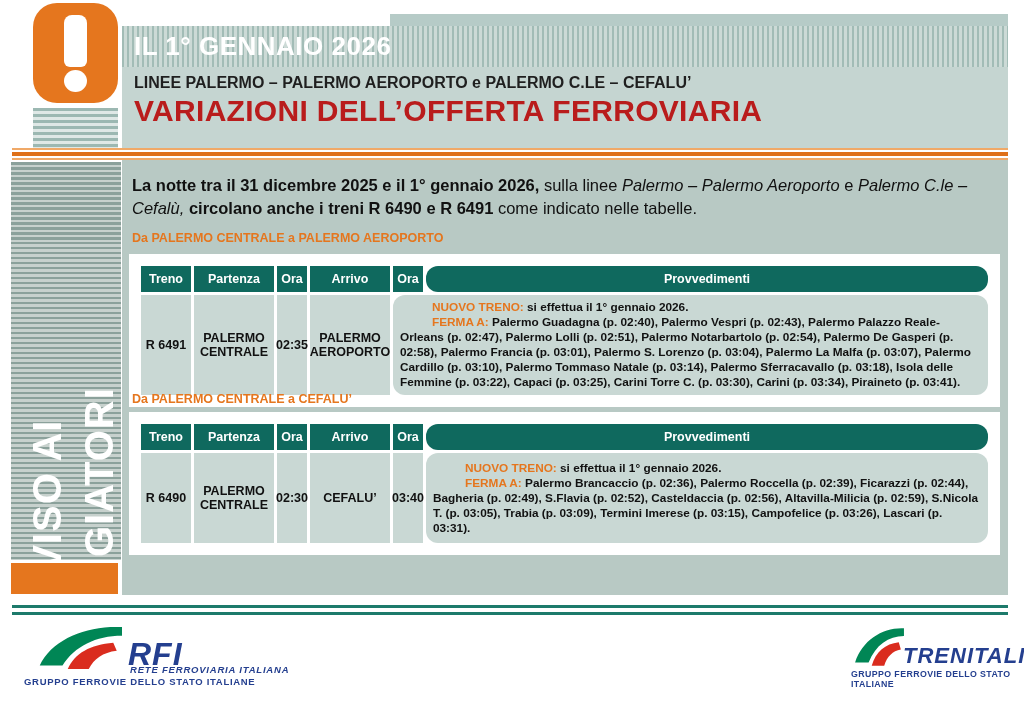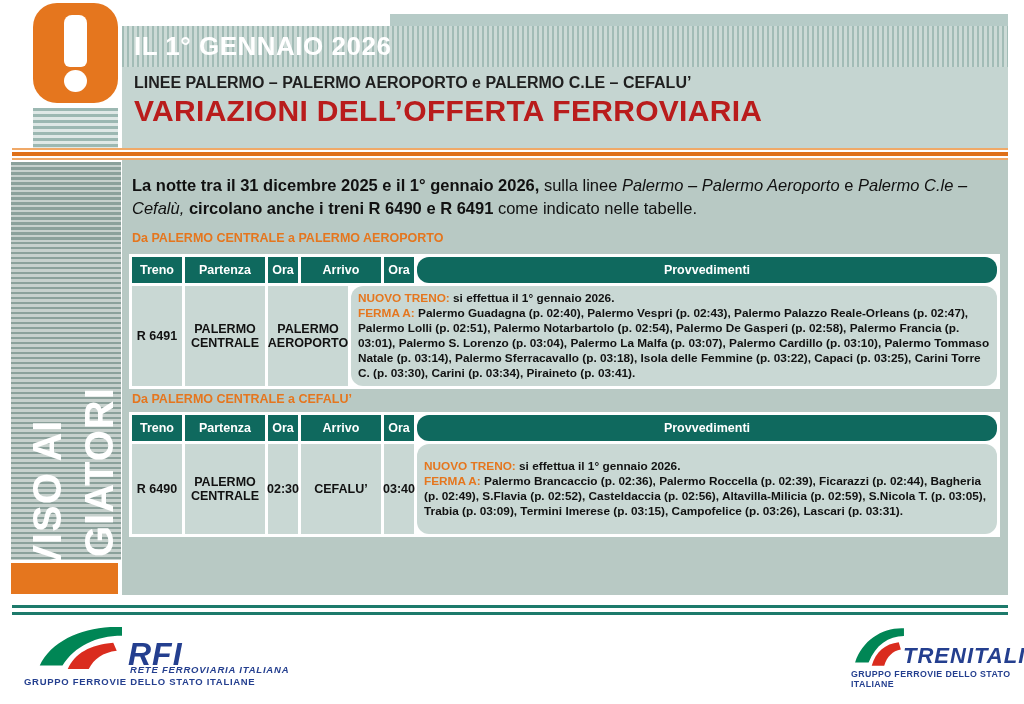--- a/index.html
+++ b/index.html
@@ -42,33 +42,33 @@
 
   
   .content { position:absolute; left:122px; top:160px; width:886px; height:435px; background:#b8c9c4; }
   .intro { position:absolute; left:10px; top:14px; width:866px; font-size:16.5px;
     line-height:23px; color:#111; }
   .intro .b { font-weight:bold; }
   .intro .i { font-style:italic; }
   .section-title { position:absolute; left:10px; font-size:12.5px; font-weight:bold; color:#e5761e; }
   .st1 { top:71px; } .st2 { top:232px; }
 
-  .ntable { position:absolute; left:7px; width:871px; background:#ffffff; padding:3px;
+  .ntable { position:absolute; left:7px; width:871px; background:#ffffff; padding:12px;
     display:flex; flex-direction:column; gap:3px; }
   .tb1 { top:94px; } .tb2 { top:252px; }
   .t-row { display:flex; gap:3px; }
   .t-cell { background:#c9d8d4; display:flex; align-items:center; justify-content:center;
     text-align:center; font-weight:bold; font-size:12.5px; color:#111; line-height:14px; }
   .t-head .t-cell { background:#0f695e; color:#ffffff; height:26px; }
   .t-body .t-cell { min-height:90px; }
   .c1 { width:50px; } .c2 { width:80px; } .c3 { width:30px; } .c4 { width:80px; } .c5 { width:30px; }
   .c6 { flex:1;border-radius:12px; }
   .t-body .c6 { display:flex; flex-direction:column; justify-content:center; align-items:flex-start;
     text-align:left; padding:5px 7px; font-size:11.8px; line-height:15px; }
-  .orange-txt { color:#e5761e; }
+  .orange-txt { color:#e5761e;margin-left:32px; }
 
   
   .rule { position:absolute; left:12px; width:996px; height:3px; background:#1d7a6b; }
   .rule1 { top:605px; } .rule2 { top:612px; }
   .logo-blue { color:#243f8f; }
   .rfi-swoosh { position:absolute; left:36px; top:627px; }
   .rfi-name { position:absolute; left:128px; top:636px; font-size:32px; font-weight:bold;
     font-style:italic; letter-spacing:1px; }
   .rfi-sub { position:absolute; left:130px; top:664px; font-size:9.5px; font-weight:bold;
     font-style:italic; letter-spacing:0.8px; }
@@ -127,20 +127,21 @@
         <div class="t-cell c1">Treno</div>
         <div class="t-cell c2">Partenza</div>
         <div class="t-cell c3">Ora</div>
         <div class="t-cell c4">Arrivo</div>
         <div class="t-cell c5">Ora</div>
         <div class="t-cell c6">Provvedimenti</div>
       </div>
       <div class="t-row t-body">
         <div class="t-cell c1">R 6491</div>
         <div class="t-cell c2">PALERMO CENTRALE</div>
+        <div class="t-cell c3">02:35</div>
         <div class="t-cell c4">PALERMO AEROPORTO</div>
         <div class="t-cell c6">
           <div><span class="orange-txt">NUOVO TRENO:</span><span> si effettua il 1° gennaio 2026.</span></div>
           <div><span class="orange-txt">FERMA A:</span><span> Palermo Guadagna (p. 02:40), Palermo Vespri (p. 02:43), Palermo Palazzo Reale-Orleans (p. 02:47), Palermo Lolli (p. 02:51), Palermo Notarbartolo (p. 02:54), Palermo De Gasperi (p. 02:58), Palermo Francia (p. 03:01), Palermo S. Lorenzo (p. 03:04), Palermo La Malfa (p. 03:07), Palermo Cardillo (p. 03:10), Palermo Tommaso Natale (p. 03:14), Palermo Sferracavallo (p. 03:18), Isola delle Femmine (p. 03:22), Capaci (p. 03:25), Carini Torre C. (p. 03:30), Carini (p. 03:34), Piraineto (p. 03:41).</span></div>
         </div>
       </div>
     </div>
 
     <div class="section-title st2">Da PALERMO CENTRALE a CEFALU’</div>
 

